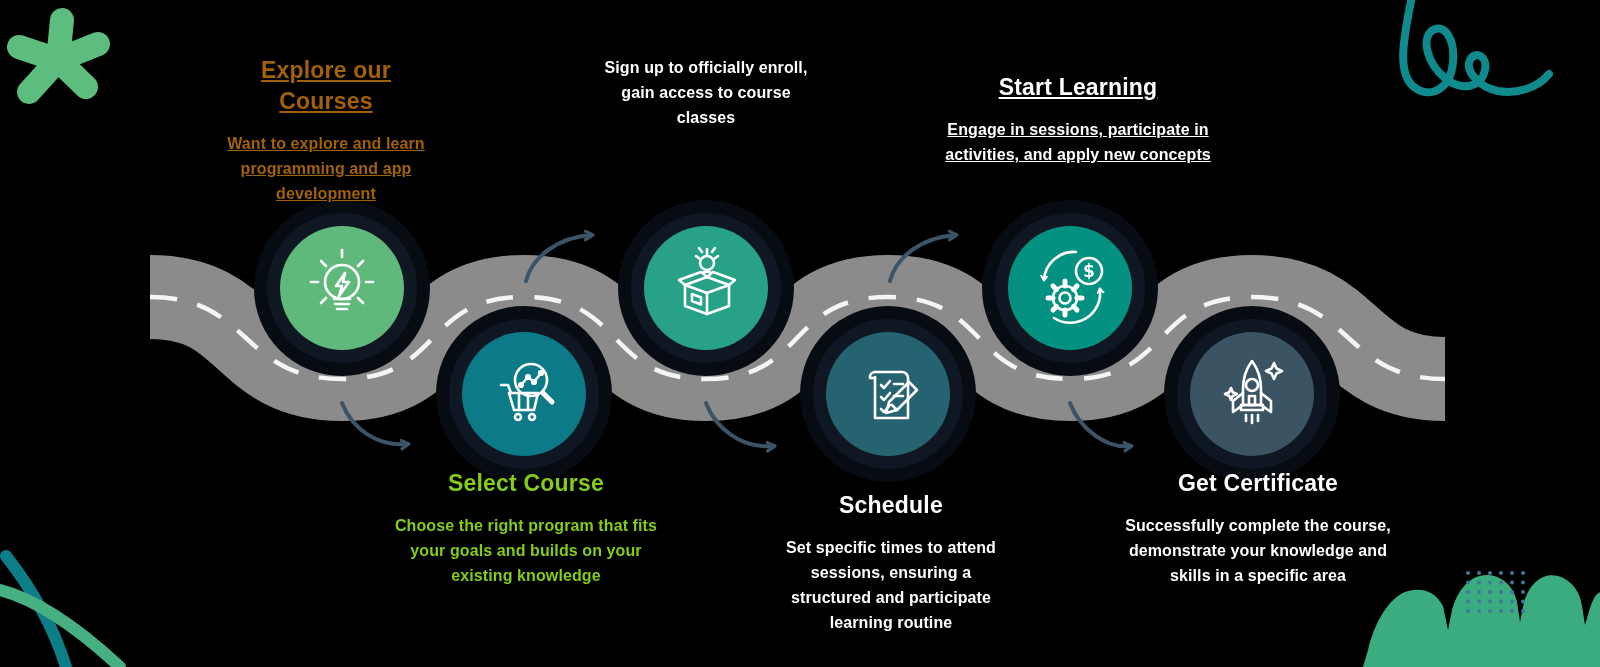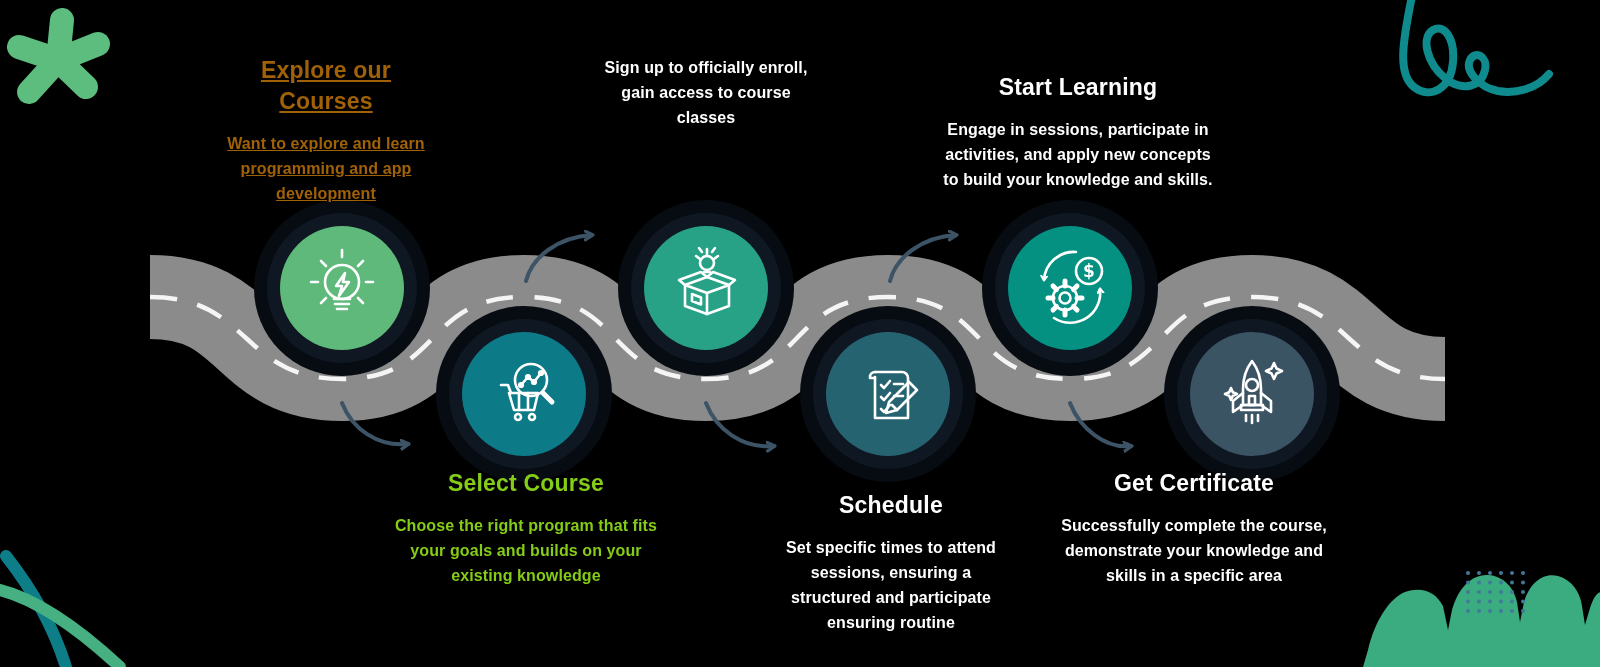--- a/index.html
+++ b/index.html
@@ -232,49 +232,48 @@
 </div>
 
 <div class="step-label" style="left: 596px; top: 55px; width: 220px; color: rgb(255, 255, 255);">
   <p>
     <span class="ln">Sign up to officially enroll,</span>
     <span class="ln">gain access to course</span>
     <span class="ln">classes</span>
   </p>
 </div>
 
-<div class="step-label" style="left: 923px; top: 72px; width: 310px; color: rgb(255, 255, 255);">
+<div class="step-label" style="left: 923px; top: 72px; width: 310px; color: rgb(255, 255, 255); text-decoration: underline;">
   <h3>Start Learning</h3>
   <p>
     <span class="ln">Engage in sessions, participate in</span>
     <span class="ln">activities, and apply new concepts</span>
-    <span class="ln">to build your knowledge and skills.</span>
   </p>
 </div>
 
 <div class="step-label" style="left: 376px; top: 468px; width: 300px; color: #84cc16;">
   <h3>Select Course</h3>
   <p>
     <span class="ln">Choose the right program that fits</span>
     <span class="ln">your goals and builds on your</span>
     <span class="ln">existing knowledge</span>
   </p>
 </div>
 
 <div class="step-label" style="left: 771px; top: 458px; width: 240px; color: rgb(255, 255, 255); margin-top: 32px;">
   <h3>Schedule</h3>
   <p>
     <span class="ln">Set specific times to attend</span>
     <span class="ln">sessions, ensuring a</span>
     <span class="ln">structured and participate</span>
-    <span class="ln">ensuring routine</span>
-  </p>
-</div>
-
-<div class="step-label" style="left: 1039px; top: 468px; width: 310px; color: rgb(255, 255, 255); text-align: center;">
+    <span class="ln">learning routine</span>
+  </p>
+</div>
+
+<div class="step-label" style="left: 1103px; top: 468px; width: 310px; color: rgb(255, 255, 255); text-align: center;">
   <h3>Get Certificate</h3>
   <p>
     <span class="ln">Successfully complete the course,</span>
     <span class="ln">demonstrate your knowledge and</span>
     <span class="ln">skills in a specific area</span>
   </p>
 </div>
 
 </div>
 

